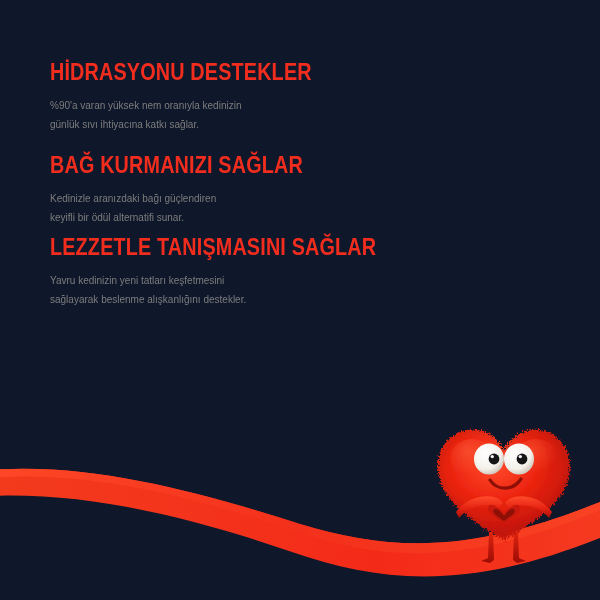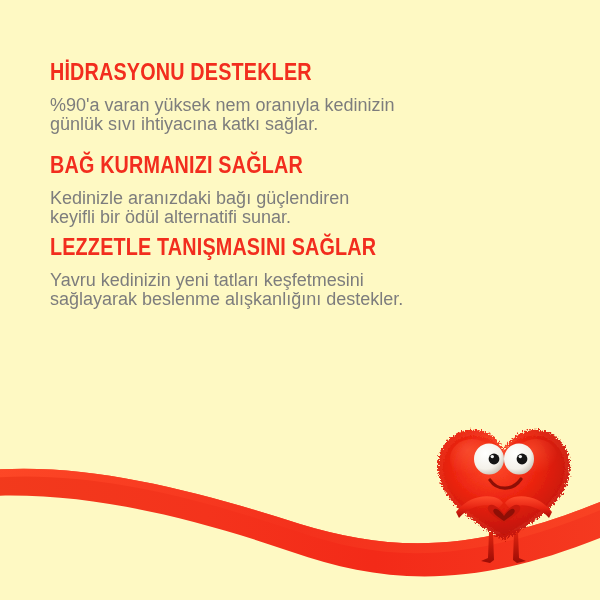--- a/index.html
+++ b/index.html
@@ -12,21 +12,21 @@
     background: #ffffff;
     font-family: "Liberation Sans", sans-serif;
     overflow: hidden;
     position: relative;
   }
 
   #poster {
     position: relative;
     width: 600px;
     height: 600px;
-    background: #fef9c3;
+    background: #0f172a;
     overflow: hidden;
   }
 
   
   .benefits {
     position: absolute;
     left: 50px;
     top: 60px;
     width: 380px;
     z-index: 5;
@@ -46,21 +46,21 @@
     transform: scaleX(0.86);
     transform-origin: left center;
     white-space: nowrap;
     margin: 0 0 11px 0;
   }
 
   .benefit-body {
     color: #7d7d7d;
     font-family: "Liberation Sans", sans-serif;
     font-weight: normal;
-    font-size: 18px;
+    font-size: 10px;
     line-height: 19px;
     margin: 0;
     white-space: pre-line;
   }
 
   
   .benefit:nth-child(1) { margin-bottom: 19px; }
   .benefit:nth-child(2) { margin-bottom: 8px; }
   .benefit:nth-child(3) { margin-bottom: 14px; }
   .benefit:nth-child(4) { margin-bottom: 4px; }

